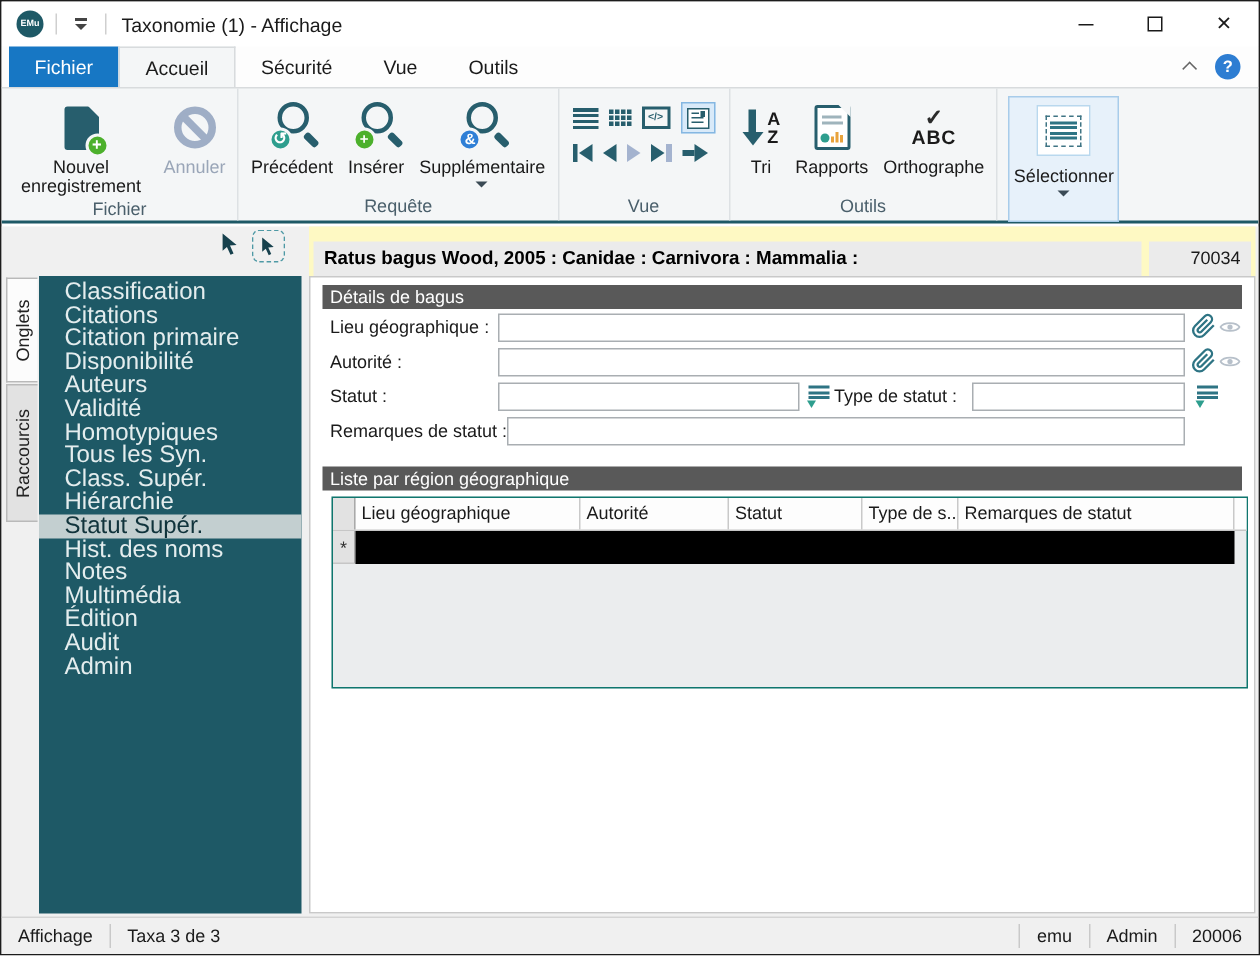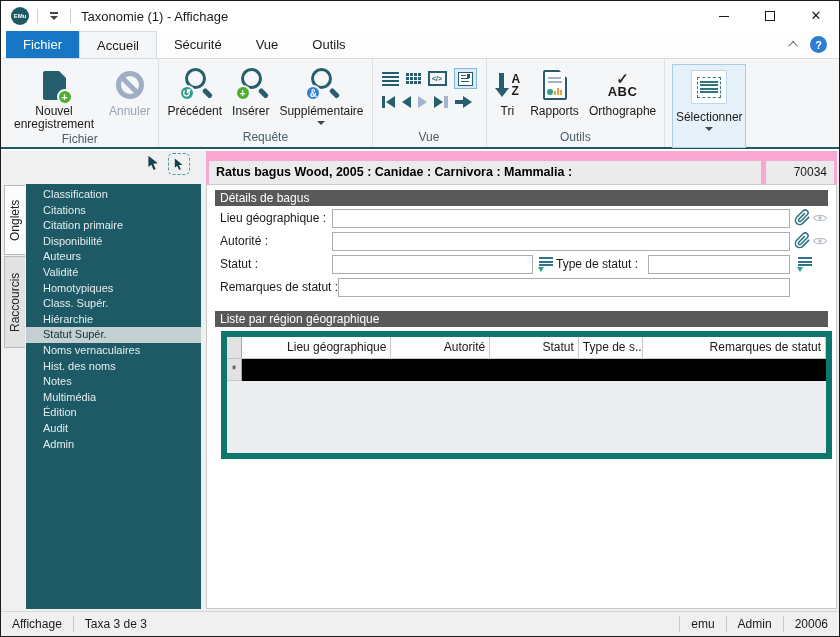--- a/index.html
+++ b/index.html
@@ -140,59 +140,59 @@
   .select-icon { width:24px; height:21px; border:1px dashed #3F7484; padding:3px 2px;
                  display:flex; flex-direction:column; justify-content:space-between; }
   .select-icon i { height:2.4px; background:#2E7484; }
   .select-btn .blabel { margin-top:6px; font-size:12px; }
 
   
   .body-bg { position:absolute; top:150px; left:0; right:0; bottom:25px; background:#F0F0F0; }
   .cursor-tools { position:absolute; top:152px; left:144px; display:flex; align-items:center; gap:6px; }
   .dash-box { width:22px; height:22px; border:1.5px dashed #4E99A5; border-radius:5px;
               display:flex; align-items:center; justify-content:center; }
-  .rec-bar { position:absolute; left:205px; right:2px; top:150px; height:42px; background:#f9a8d4;
+  .rec-bar { position:absolute; left:205px; right:2px; top:150px; height:42px; background:#fef9c3;
              display:flex; align-items:center; padding:3px; }
   .rec-summary { flex:1; height:23px; background:#EBEBEB; display:flex; align-items:center;
                  padding:0 7px; font-size:12.5px; font-weight:bold; color:#000; white-space:nowrap;
                  overflow:hidden; }
   .rec-irn { width:68px; height:23px; background:#EBEBEB; margin-left:5px; display:flex;
              align-items:center; justify-content:flex-end; padding:0 7px; }
 
   
   .vtab { position:absolute; left:3px; width:21px; writing-mode:vertical-rl; transform:rotate(180deg);
           display:flex; align-items:center; justify-content:center; font-size:12px;
           border:1px solid #B9B9B9; color:#222; }
   .vtab.onglets    { top:184px; height:70px; background:#FCFCFC; border-left:none; }
   .vtab.raccourcis { top:255px; height:92px; background:#E2E2E2; border-left:none; }
 
   .sidebar { position:absolute; left:25px; top:183px; width:175px; height:425px; background:#1E5966;
              padding-top:3px; overflow:hidden; }
-  .side-item { font-size:11px; color:#E4EDEE; line-height:15.6px; padding-left:17px; white-space:nowrap; }
+  .side-item { font-size:16px; color:#E4EDEE; line-height:15.6px; padding-left:17px; white-space:nowrap; }
   .side-item.selected { background:#C3CFD0; color:#10333B; }
 
   
   .main { position:absolute; left:205px; top:183px; right:2px; height:425px; background:#fff;
           border:1px solid #C9C9C9; }
   .sec-header { position:absolute; left:8px; right:8px; height:16px; background:#595959; color:#fff;
                 font-size:12px; line-height:16px; padding-left:5px; }
   .flabel { position:absolute; font-size:12px; line-height:19px; white-space:nowrap; }
   .finput { position:absolute; height:19px; background:#fff; border:1px solid #A9AEB2;
             font-family:"Liberation Sans",sans-serif; font-size:12px; padding:0 3px; }
   .attach-ico, .eye-ico, .lookup { position:absolute; }
   .lookup { width:16px; height:16px; }
   .lookup .lbars { position:absolute; top:1px; left:2px; right:0; display:flex; flex-direction:column; gap:1.5px; }
   .lookup .lbars i { height:2px; background:#2E7484; }
   .lookup .larrow { position:absolute; left:1px; bottom:0; width:0; height:0;
                     border-left:3.5px solid transparent; border-right:3.5px solid transparent;
                     border-top:5px solid #2E9E8E; }
 
   
   .geo-table { position:absolute; left:14px; top:146px; width:611px; height:128px; background:#EBEDEE;
-               border:6px solid #0f766e;text-align:right; }
+               border:1px solid #0f766e; }
   .thead { display:flex; height:22px; background:#FDFDFD; border-bottom:1px solid #C6C6C6; }
   .th { font-size:12px; padding:3px 4px 0; border-right:1px solid #C9C9C9; white-space:nowrap;
         overflow:hidden; }
   .th.corner { width:15px; background:#E2E2E2; border-right:1px solid #A9A9A9; }
   .newrow { display:flex; height:22px; }
   .rowhdr { width:15px; background:#E2E2E2; border-right:1px solid #A9A9A9; border-bottom:1px solid #C6C6C6;
             display:flex; align-items:center; justify-content:center; font-size:12px; color:#333; }
   .rowsel { width:586px; background:#000; }
 
   
@@ -440,24 +440,24 @@
   <div class="vtab raccourcis">Raccourcis</div>
 
   <div class="sidebar">
     <div class="side-item">Classification</div>
     <div class="side-item">Citations</div>
     <div class="side-item">Citation primaire</div>
     <div class="side-item">Disponibilité</div>
     <div class="side-item">Auteurs</div>
     <div class="side-item">Validité</div>
     <div class="side-item">Homotypiques</div>
+    <div class="side-item">Tous les Syn.</div>
     <div class="side-item">Class. Supér.</div>
     <div class="side-item">Hiérarchie</div>
     <div class="side-item selected">Statut Supér.</div>
-    <div class="side-item">Noms vernaculaires</div>
     <div class="side-item">Hist. des noms</div>
     <div class="side-item">Notes</div>
     <div class="side-item">Multimédia</div>
     <div class="side-item">Édition</div>
     <div class="side-item">Audit</div>
     <div class="side-item">Admin</div>
   </div>
 
   <div class="main">
 

